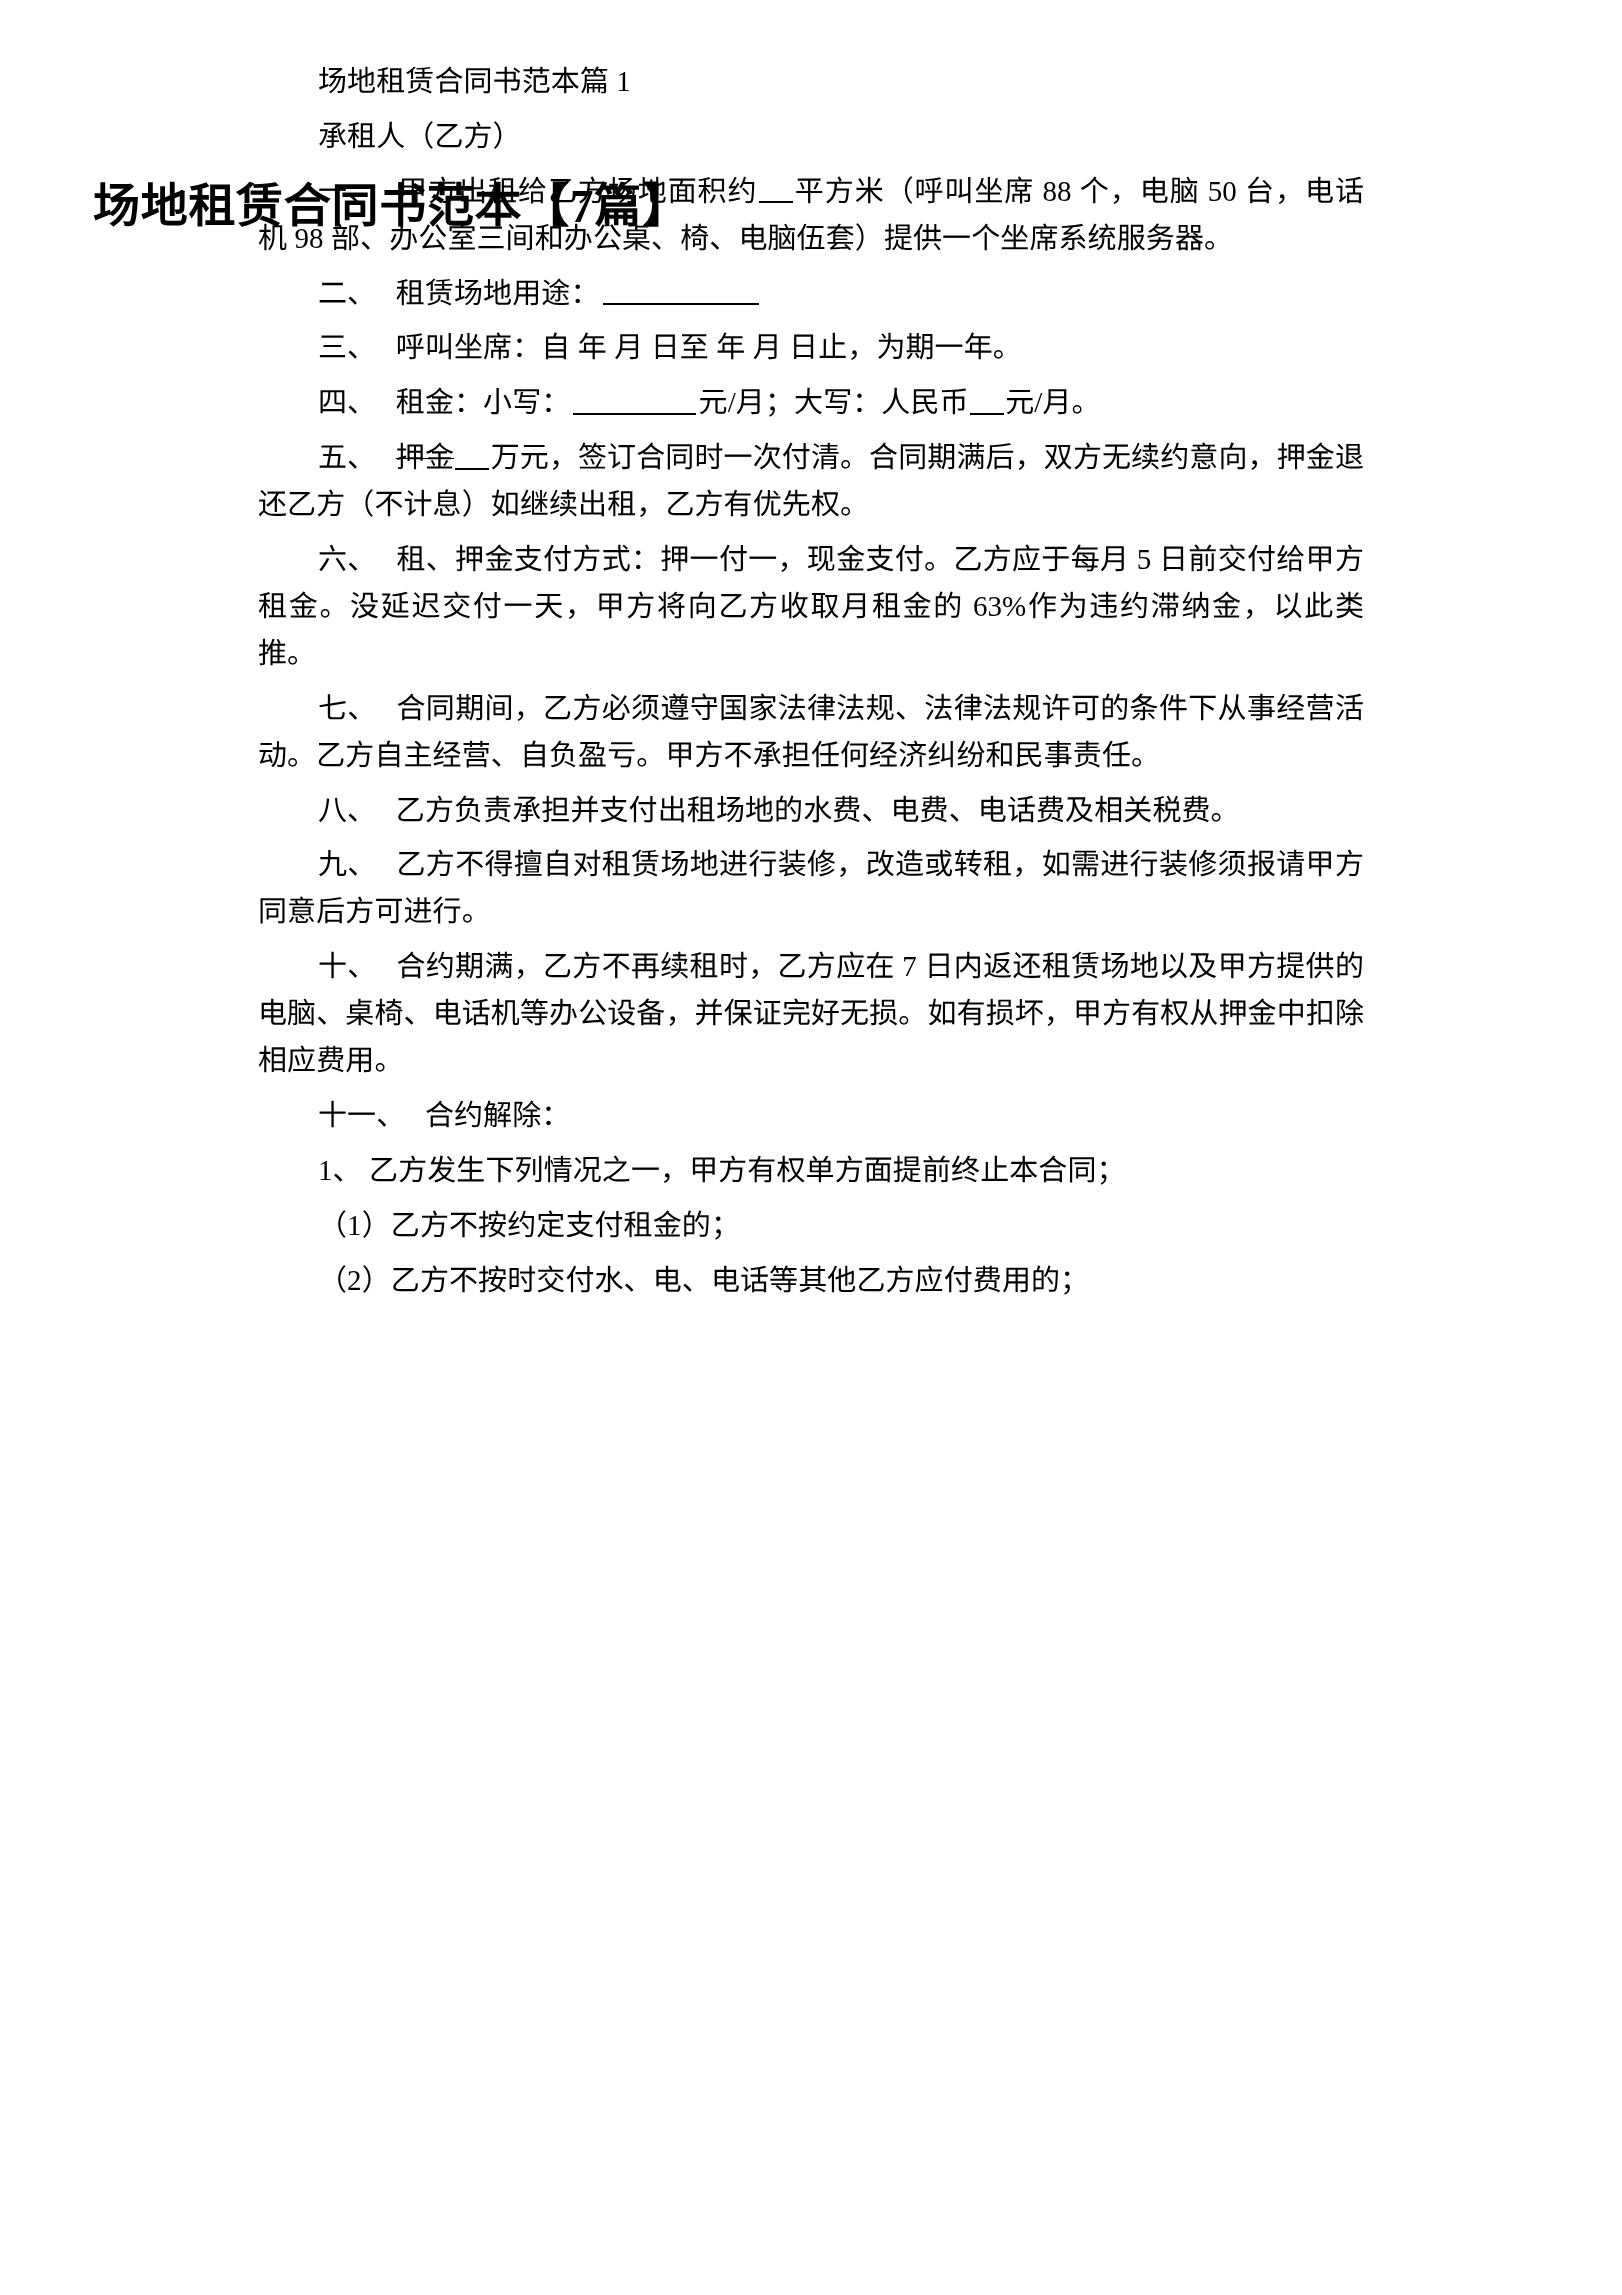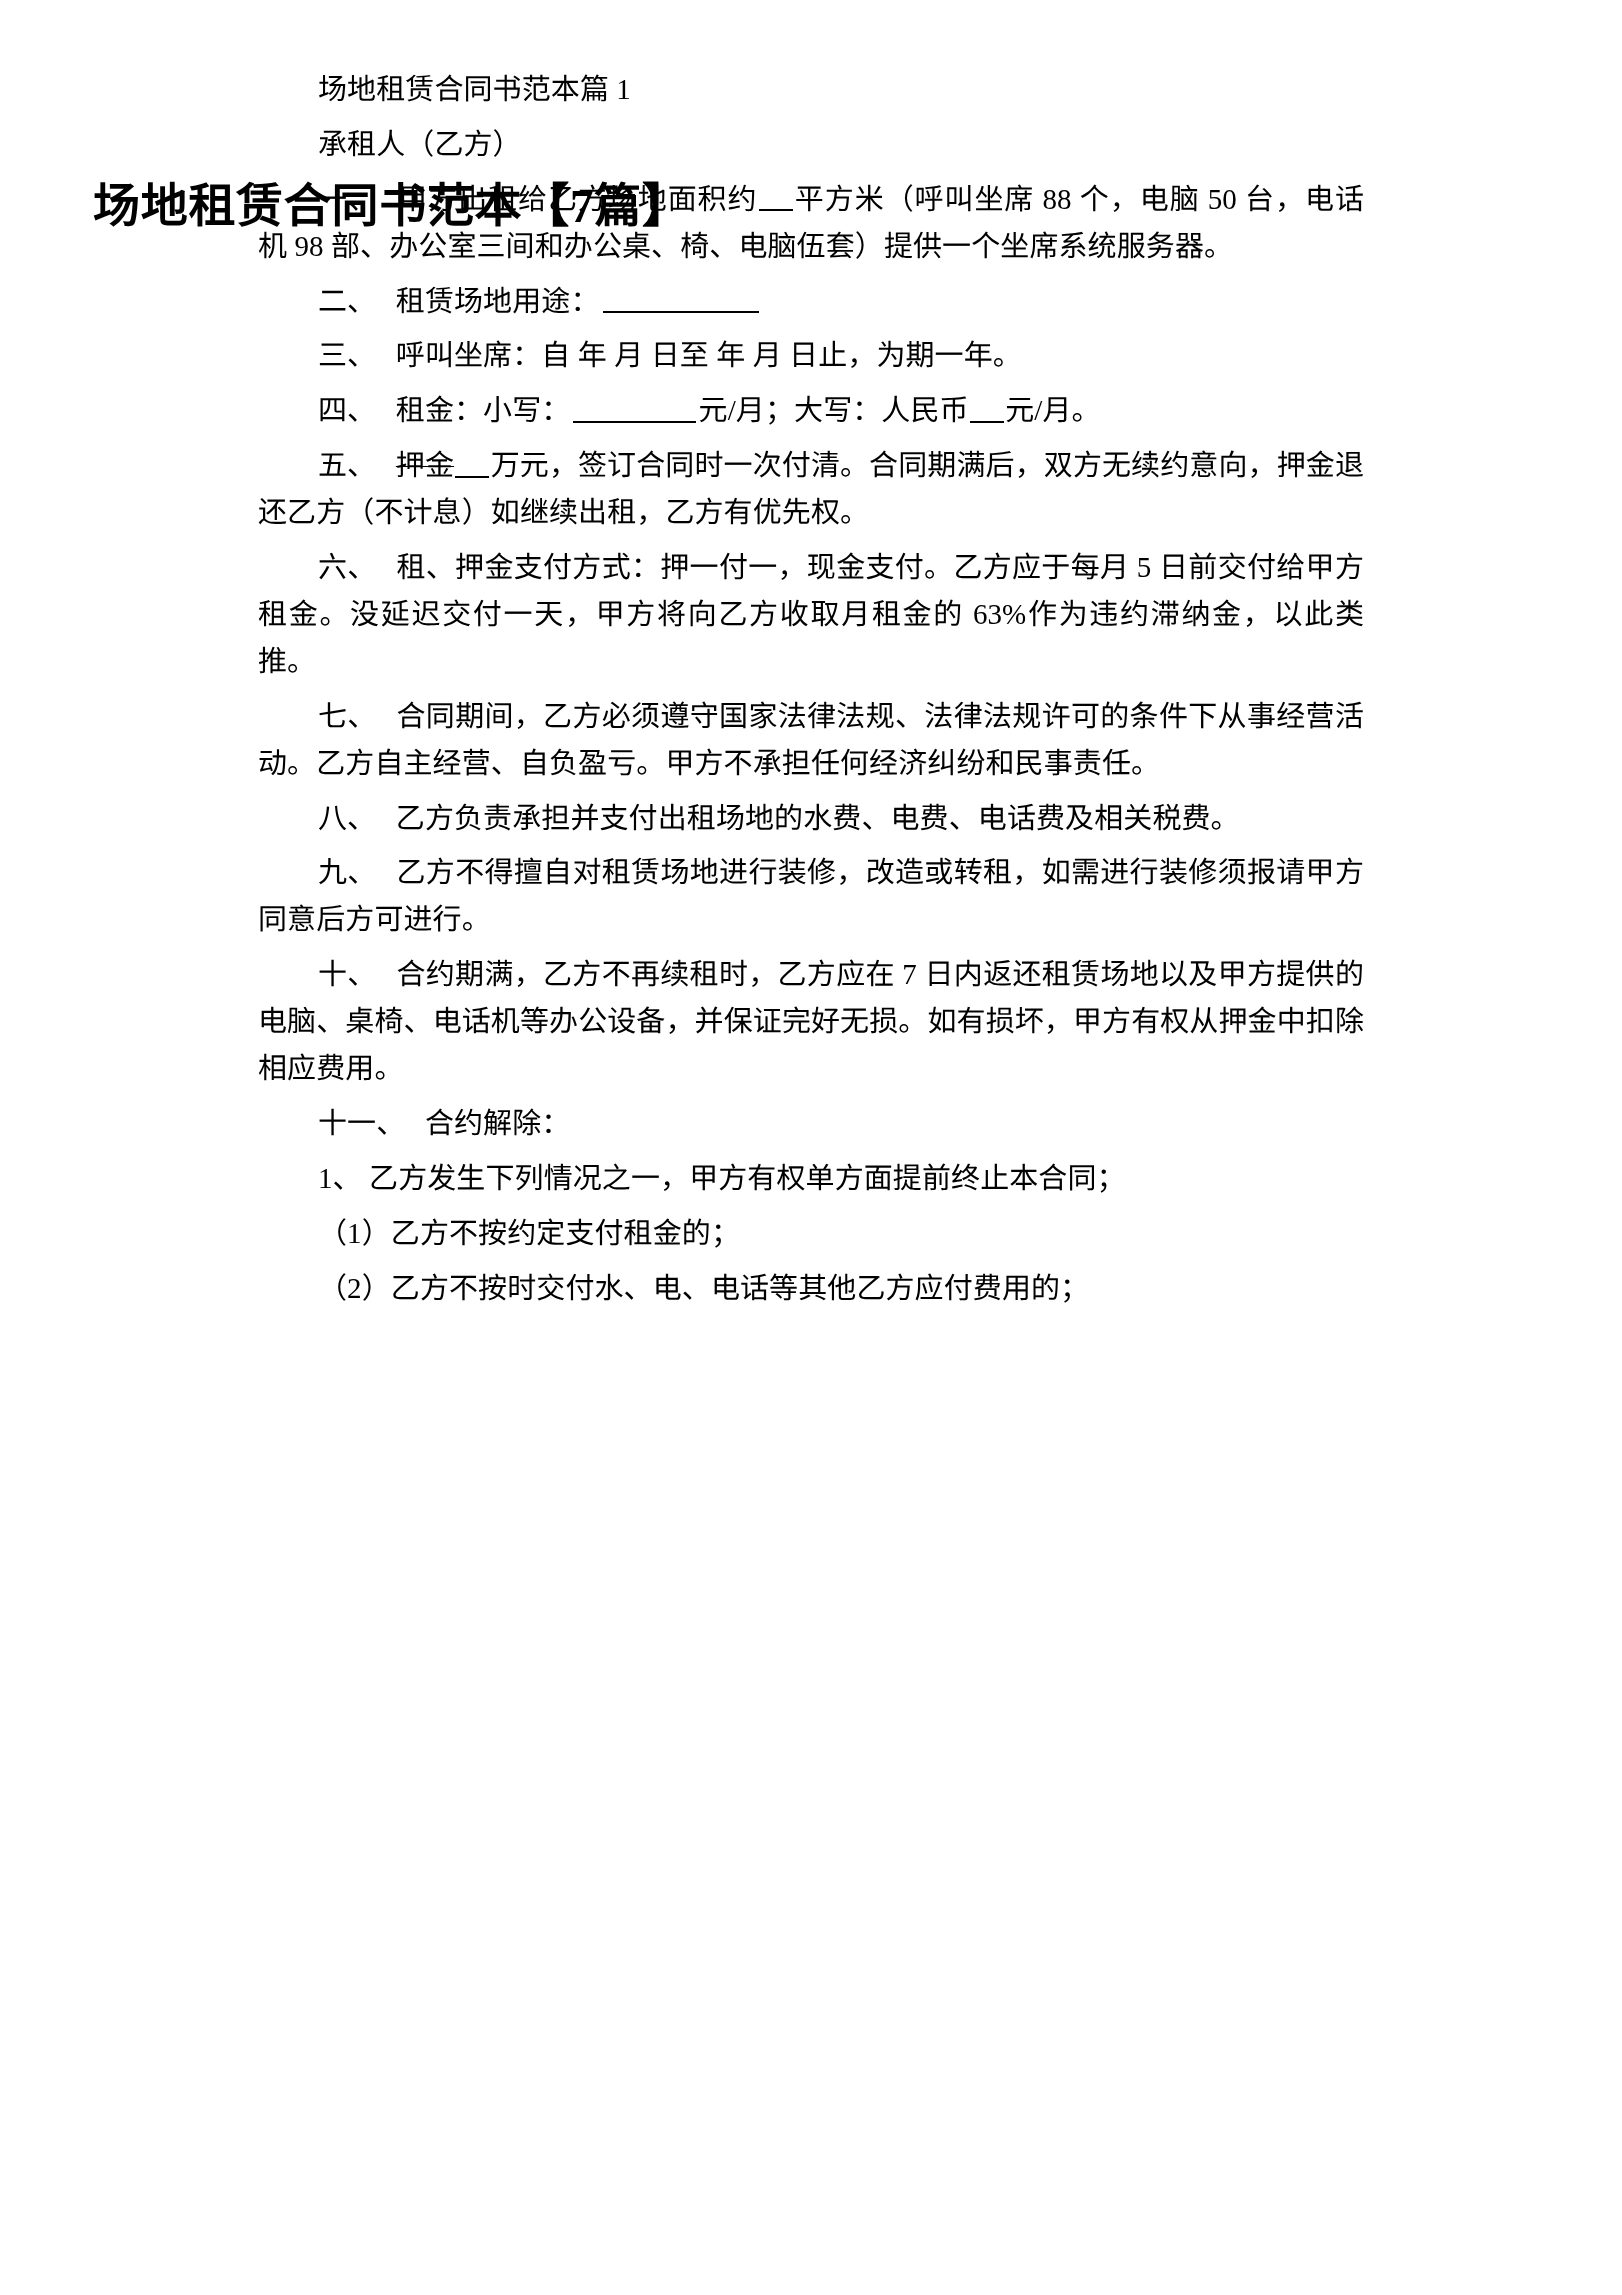--- a/index.html
+++ b/index.html
@@ -17,21 +17,21 @@
     width: 1623px;
     height: 2295px;
     background: #ffffff;
     box-sizing: border-box;
     padding: 0;
     overflow: hidden;
   }
   .content {
     position: absolute;
     left: 258px;
-    top: 12px;
+    top: 4px;
     width: 1106px;
   }
   .doc-title {
     font-family: "Liberation Serif", "DejaVu Serif", serif;
     font-weight: bold;
     font-size: 47px;
     line-height: 1.2;
     letter-spacing: 0.7px;
     text-align: left;
     margin: 0;

